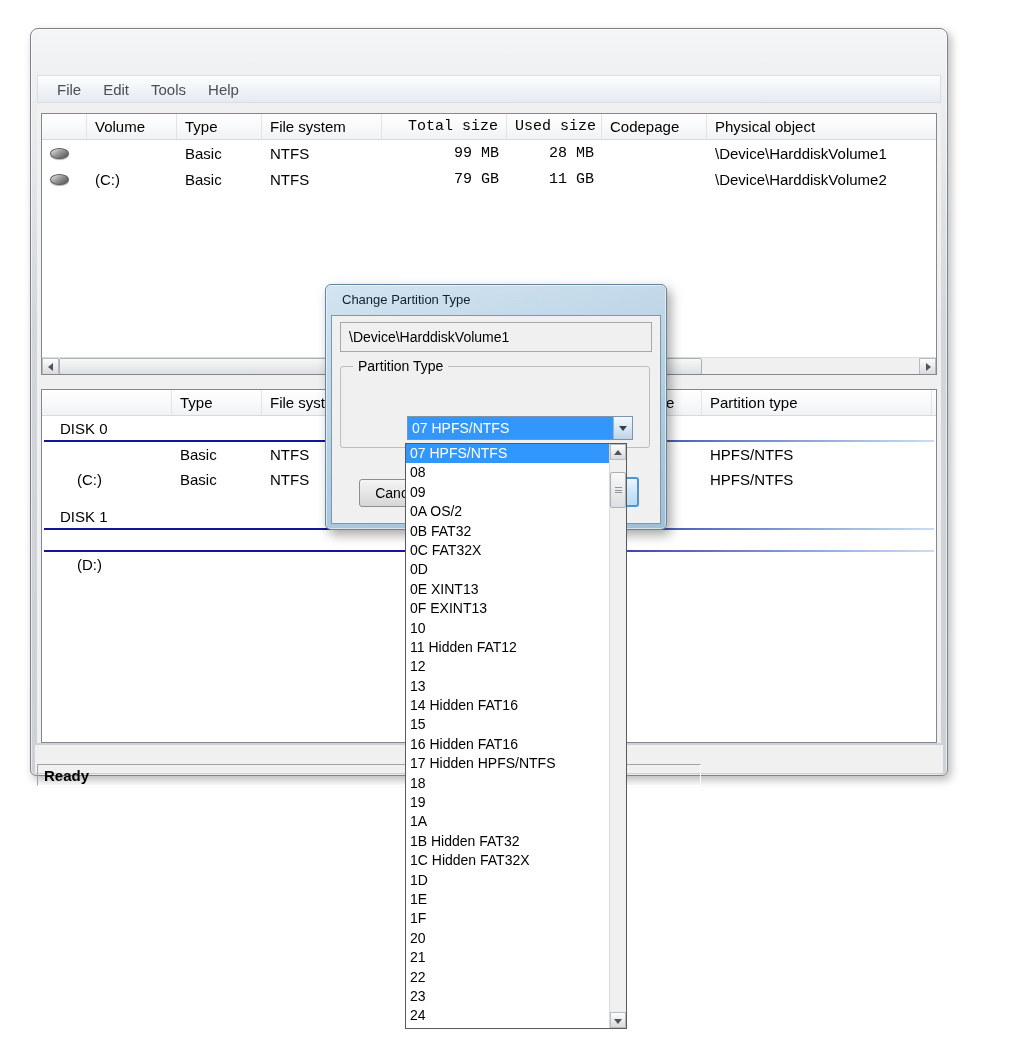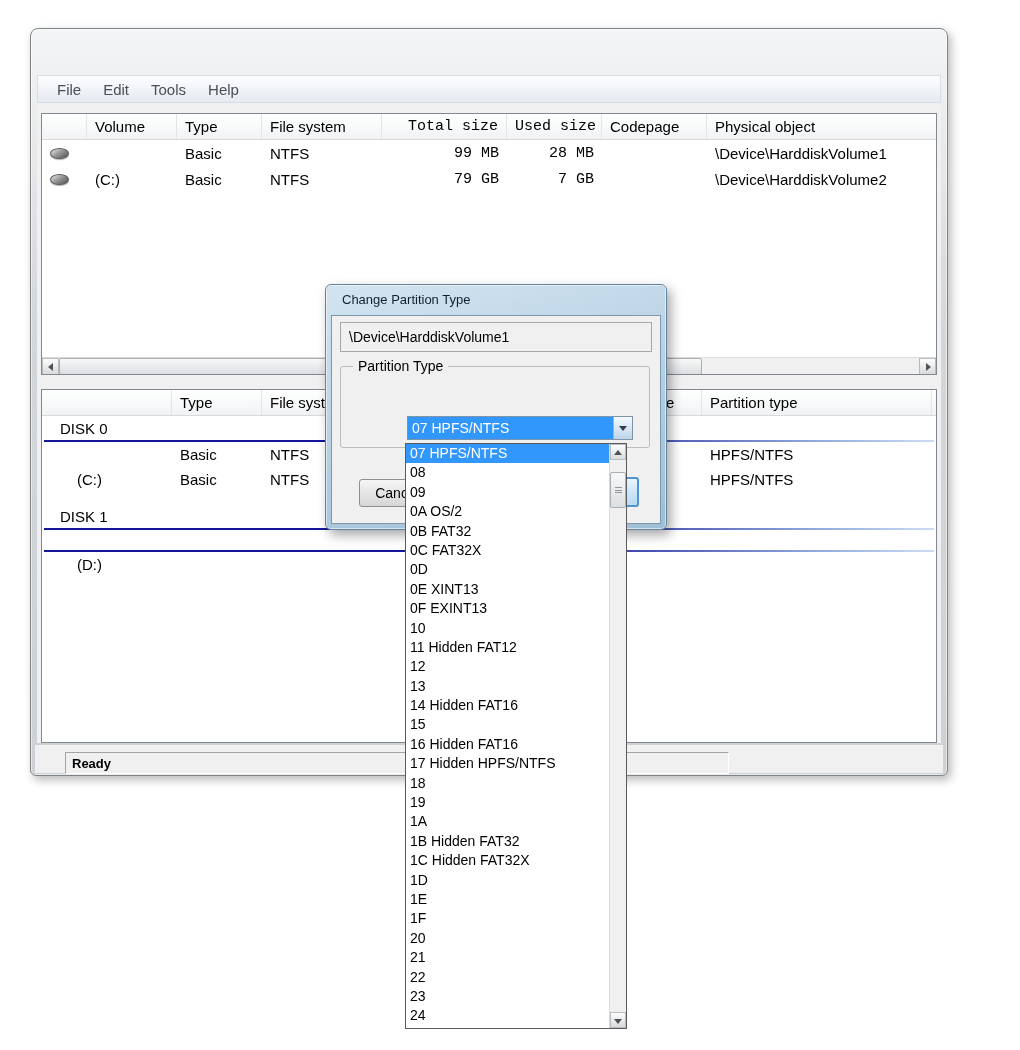--- a/index.html
+++ b/index.html
@@ -69,22 +69,22 @@
   .sb-btn { position:absolute; top:0; width:17px; height:17px; background:linear-gradient(#fdfdfd,#d8dadc);
     border:1px solid #b8bcc0; }
   .sb-left{left:0;} .sb-right{right:0;}
   .tri-l { position:absolute; left:5px; top:4px; width:0; height:0; border-top:4px solid transparent; border-bottom:4px solid transparent; border-right:5px solid #4f5458; }
   .tri-r { position:absolute; left:6px; top:4px; width:0; height:0; border-top:4px solid transparent; border-bottom:4px solid transparent; border-left:5px solid #4f5458; }
   .h-thumb { position:absolute; left:17px; top:0; width:643px; height:17px;
     background:linear-gradient(#f8f8f8,#dcdfe2); border:1px solid #aab0b5; border-radius:2px; }
 
   
   .statusbar { position:absolute; left:4px; right:4px; bottom:2px; height:28px; background:#f0f0f0; }
-  .status-panel { position:absolute; top:7px; height:22px; border:1px solid;
-    border-color:#a3a3a3 #ffffff #ffffff #a3a3a3; display:flex; align-items:center; font-size:13px;margin-left:28px; }
+  .status-panel { position:absolute; top:19px; height:22px; border:1px solid;
+    border-color:#a3a3a3 #ffffff #ffffff #a3a3a3; display:flex; align-items:center; font-size:15px; }
   .sp-left { left:2px; width:664px; padding-left:6px; font-weight:bold; }
   .sp-right { left:672px; right:2px; justify-content:center; }
 
   
   .dlg { position:absolute; left:325px; top:284px; width:342px; height:246px; z-index:20;
     background:linear-gradient(165deg,#d3e4f1,#abc8dd 70%,#9fbfd6);
     border:1px solid #64839c; border-radius:6px;
     box-shadow:0 0 0 1px rgba(255,255,255,.55) inset, 4px 5px 12px rgba(0,0,0,.35); }
   .dlg-title { position:absolute; left:16px; top:7px; font-size:13px; color:#10222f; }
   .dlg-client { position:absolute; left:5px; right:5px; top:30px; bottom:5px; background:#f0f0f0;
@@ -164,21 +164,21 @@
         <div class="lv-cell c6"></div>
         <div class="lv-cell c7">\Device\HarddiskVolume1</div>
       </div>
 
       <div class="lv-row">
         <div class="lv-cell c0"><span class="disk-icon"></span></div>
         <div class="lv-cell c1">(C:)</div>
         <div class="lv-cell c2">Basic</div>
         <div class="lv-cell c3">NTFS</div>
         <div class="lv-cell c4 ra">79 GB</div>
-        <div class="lv-cell c5 ra">7 GB</div>
+        <div class="lv-cell c5 ra">11 GB</div>
         <div class="lv-cell c6"></div>
         <div class="lv-cell c7">\Device\HarddiskVolume2</div>
       </div>
 
       <div class="hscroll">
         <div class="sb-btn sb-left">
             <span class="tri-l"></span>
           </div>
         <div class="h-thumb"></div>
         <div class="sb-btn sb-right">

